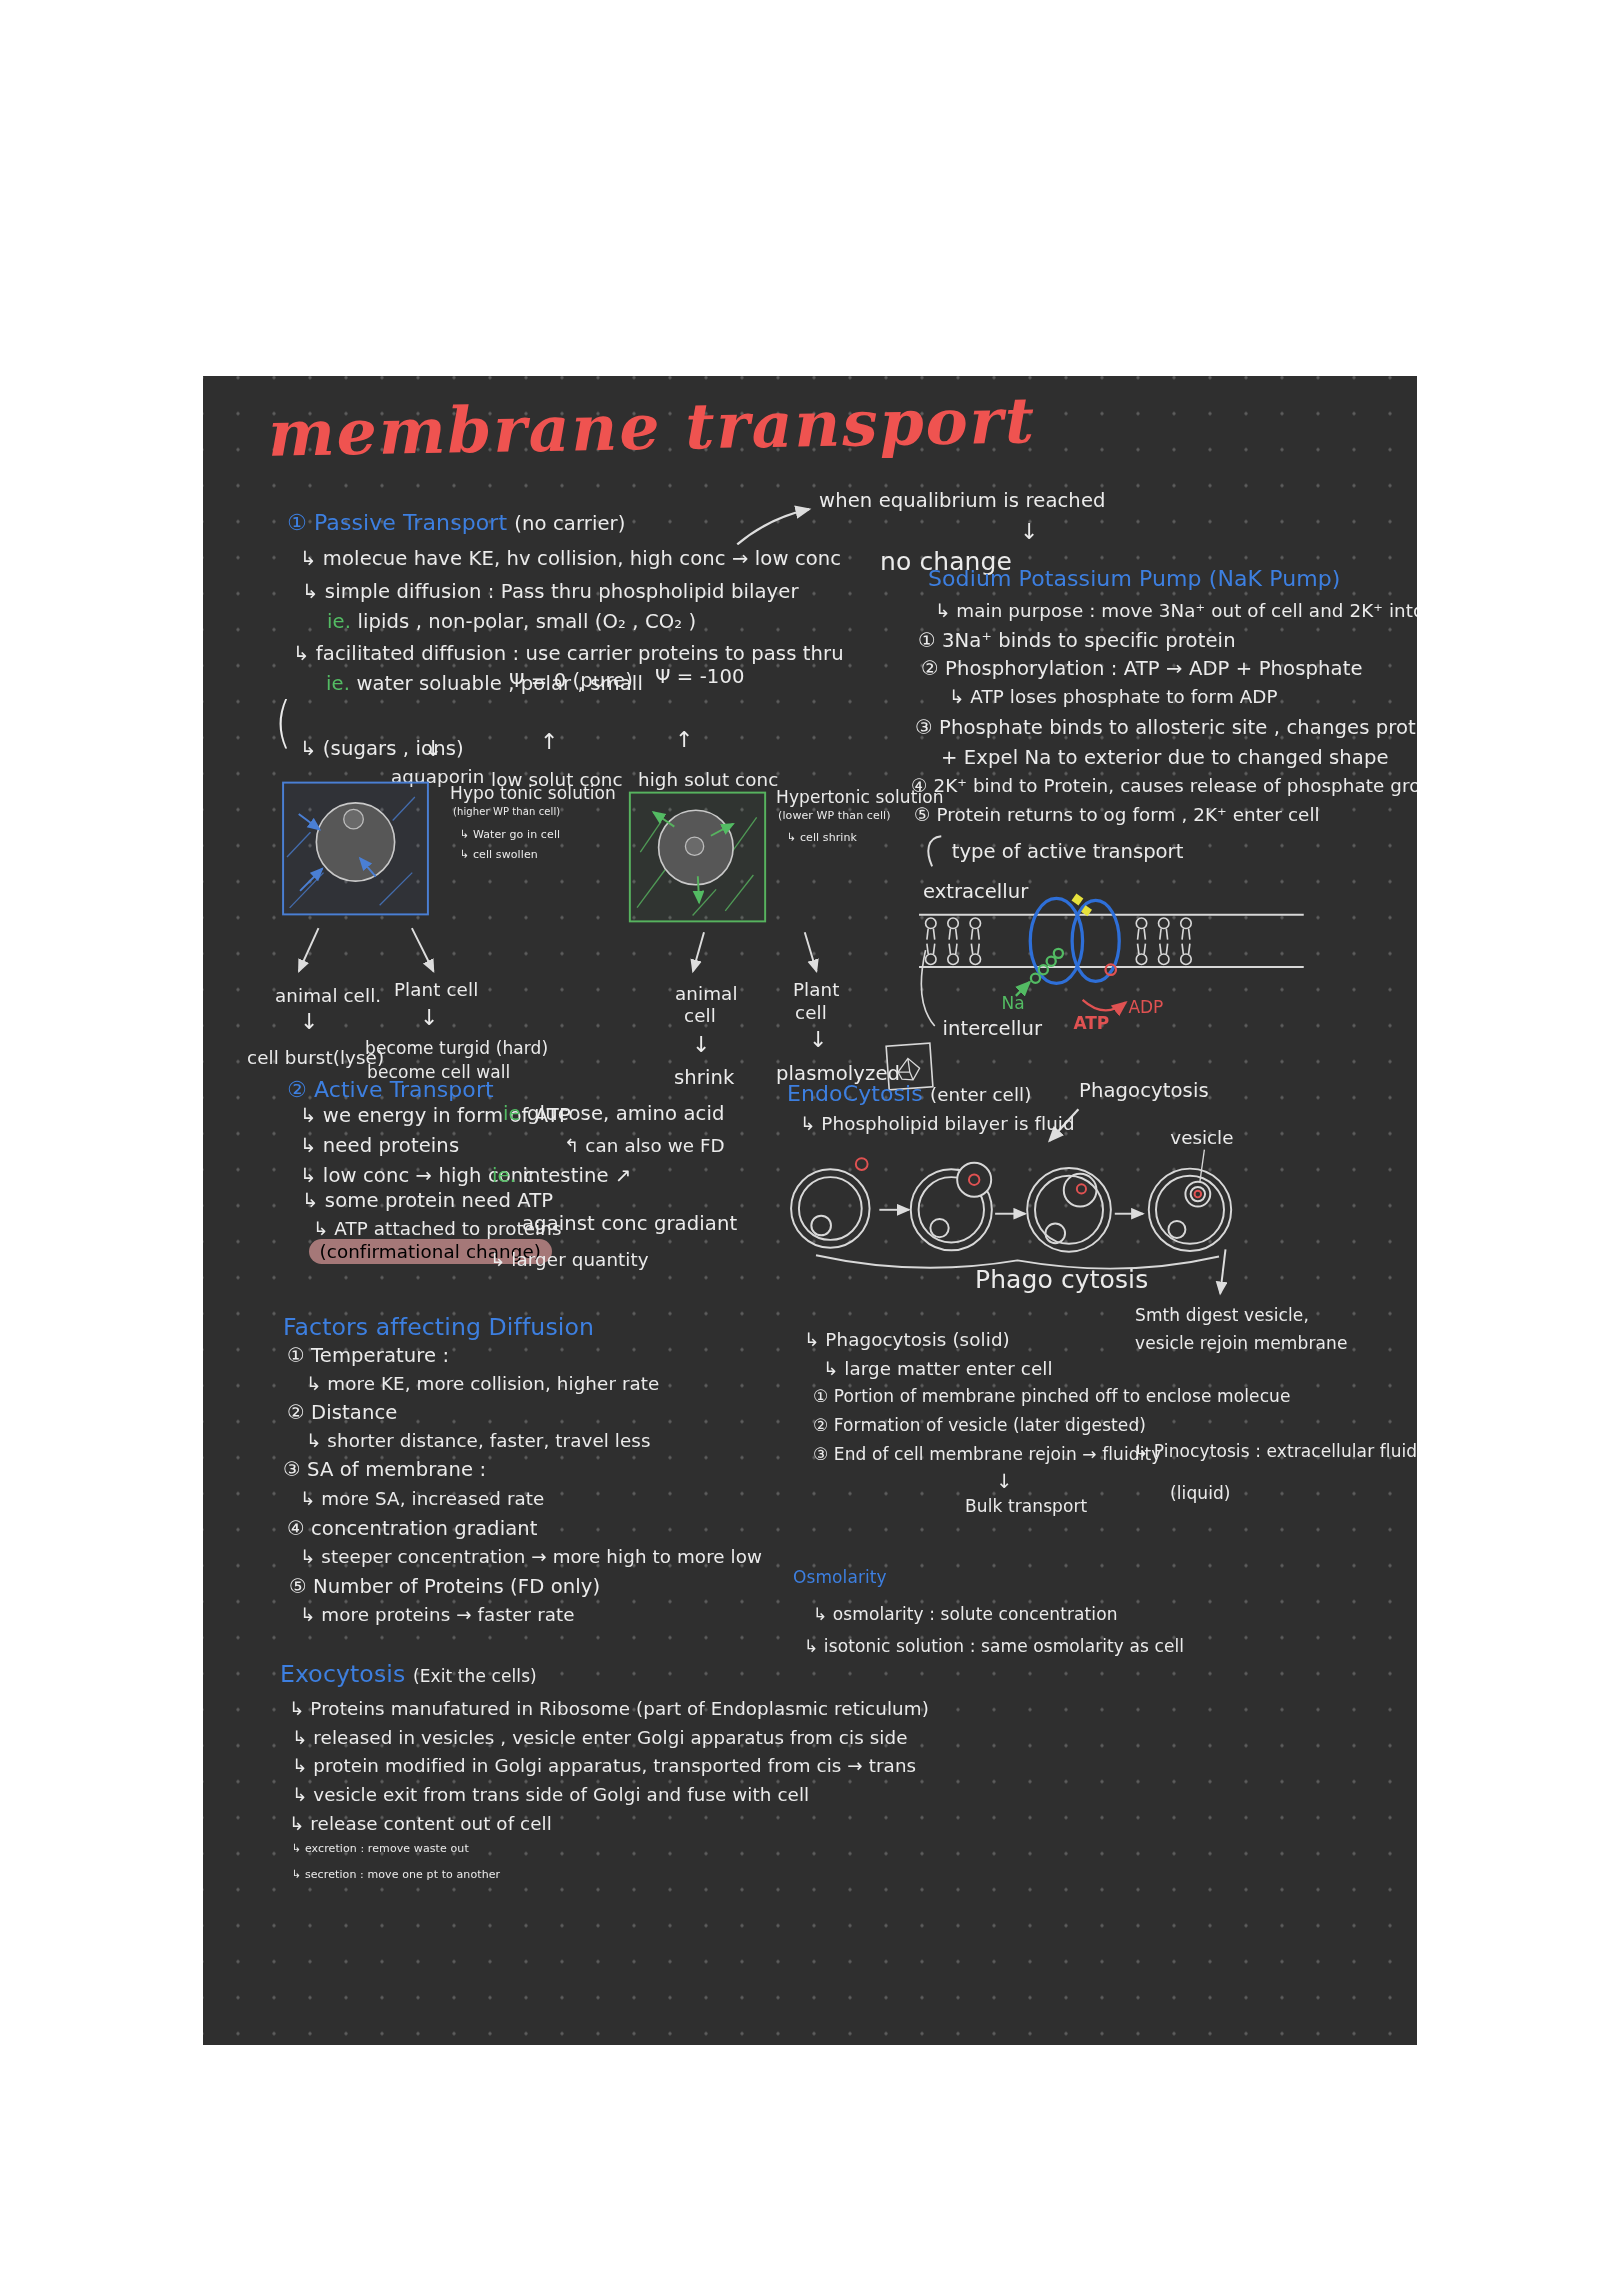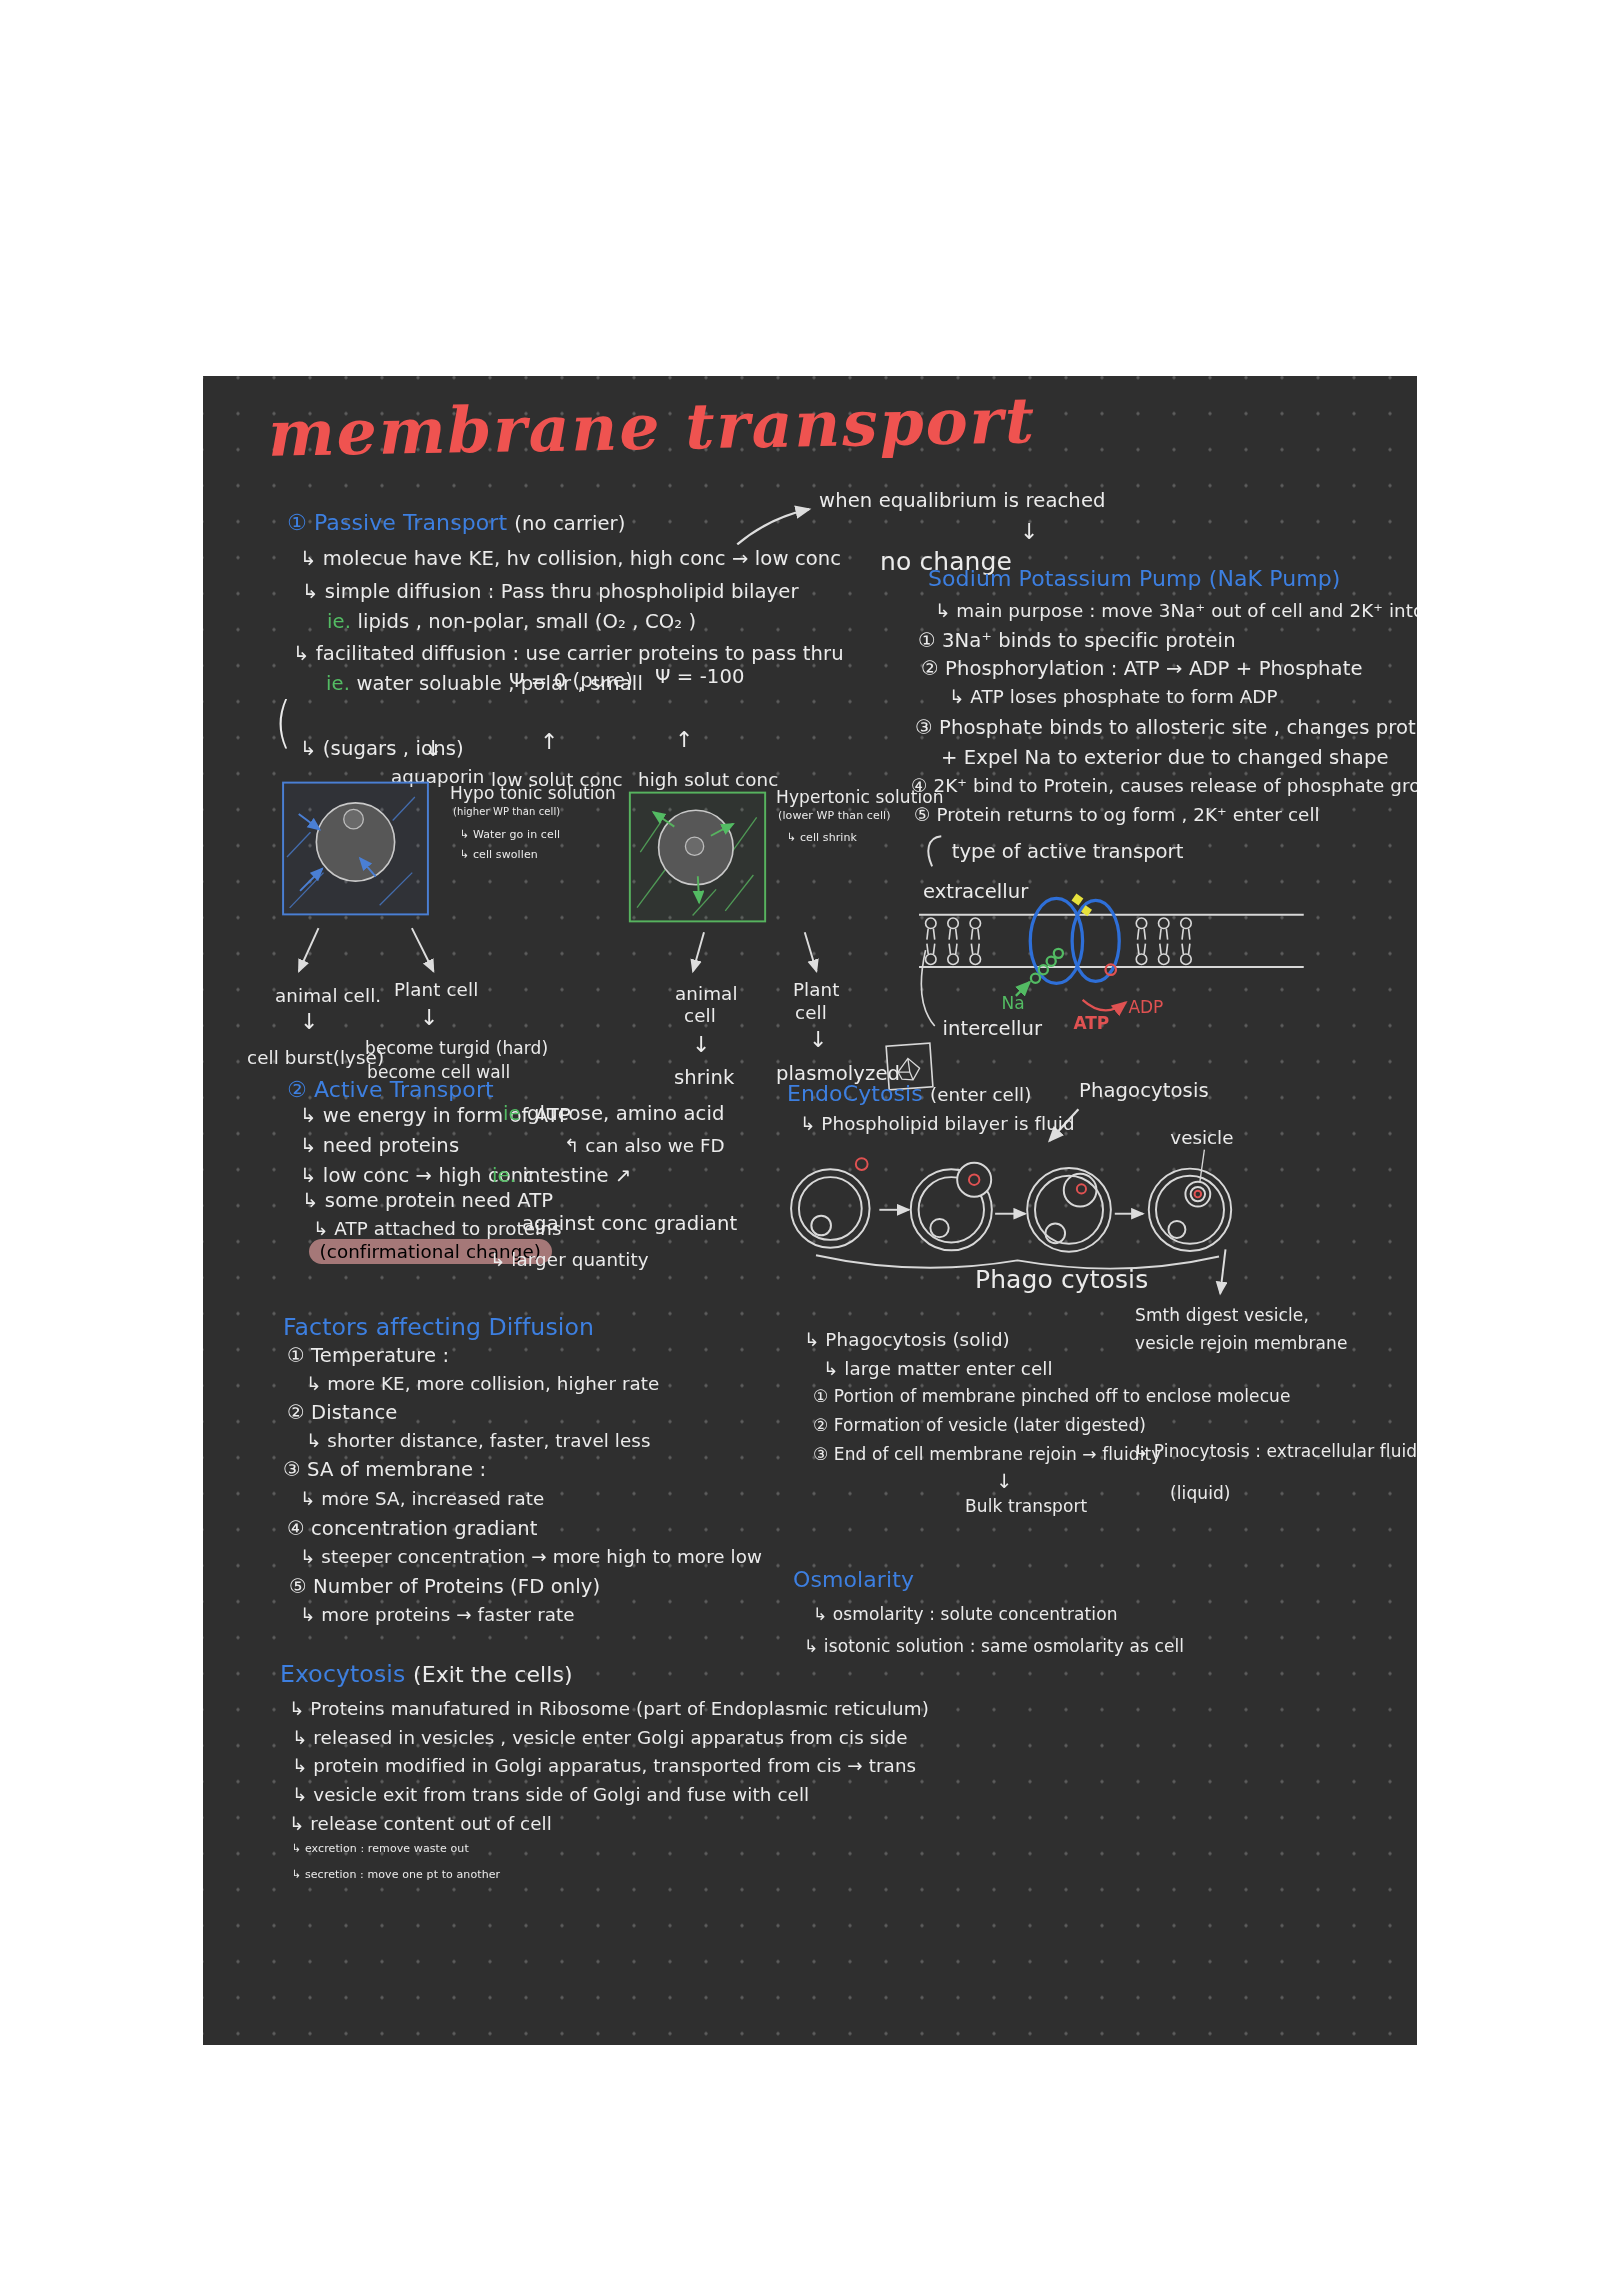--- a/index.html
+++ b/index.html
@@ -7,21 +7,21 @@
   #note{
     position:absolute;left:203px;top:376px;width:1214px;height:1669px;
     background-color:#2f2f2f;
     background-image:radial-gradient(circle,#5d5d5d 1.4px,rgba(0,0,0,0) 1.8px);
     background-size:36px 36px;background-position:17px 19.6px;
     overflow:hidden;
   }
   .t{position:absolute;white-space:nowrap;font-size:19.6px;letter-spacing:0.1px;color:#ebebeb;}
   .blue{color:#3d7fe0;} .red{color:#ef5350;} .green{color:#53bb63;}
   .f22{font-size:10px;} .f24{font-size:11px;} .f26{font-size:17px;} .f28{font-size:18.3px;}
-  .f32{font-size:22px;} .f34{font-size:22px;} .f36{font-size:23.6px;} .f38{font-size:25px;}
+  .f32{font-size:17px;} .f34{font-size:22px;} .f36{font-size:23.6px;} .f38{font-size:25px;}
   .title{font-size:63px;font-weight:bold;font-style:italic;letter-spacing:2px;
          font-family:"DejaVu Serif",serif;transform:rotate(-1deg);}
   .hl{background:#a57878;border-radius:13px;padding:2px 10.5px;color:#000000;}
   .brace{font-size:42px;font-weight:100;transform:scaleY(1.3);}
   svg{position:absolute;overflow:visible;}
   svg text{font-family:"DejaVu Sans",sans-serif;}
 </style>
 </head>
 <body>
 

